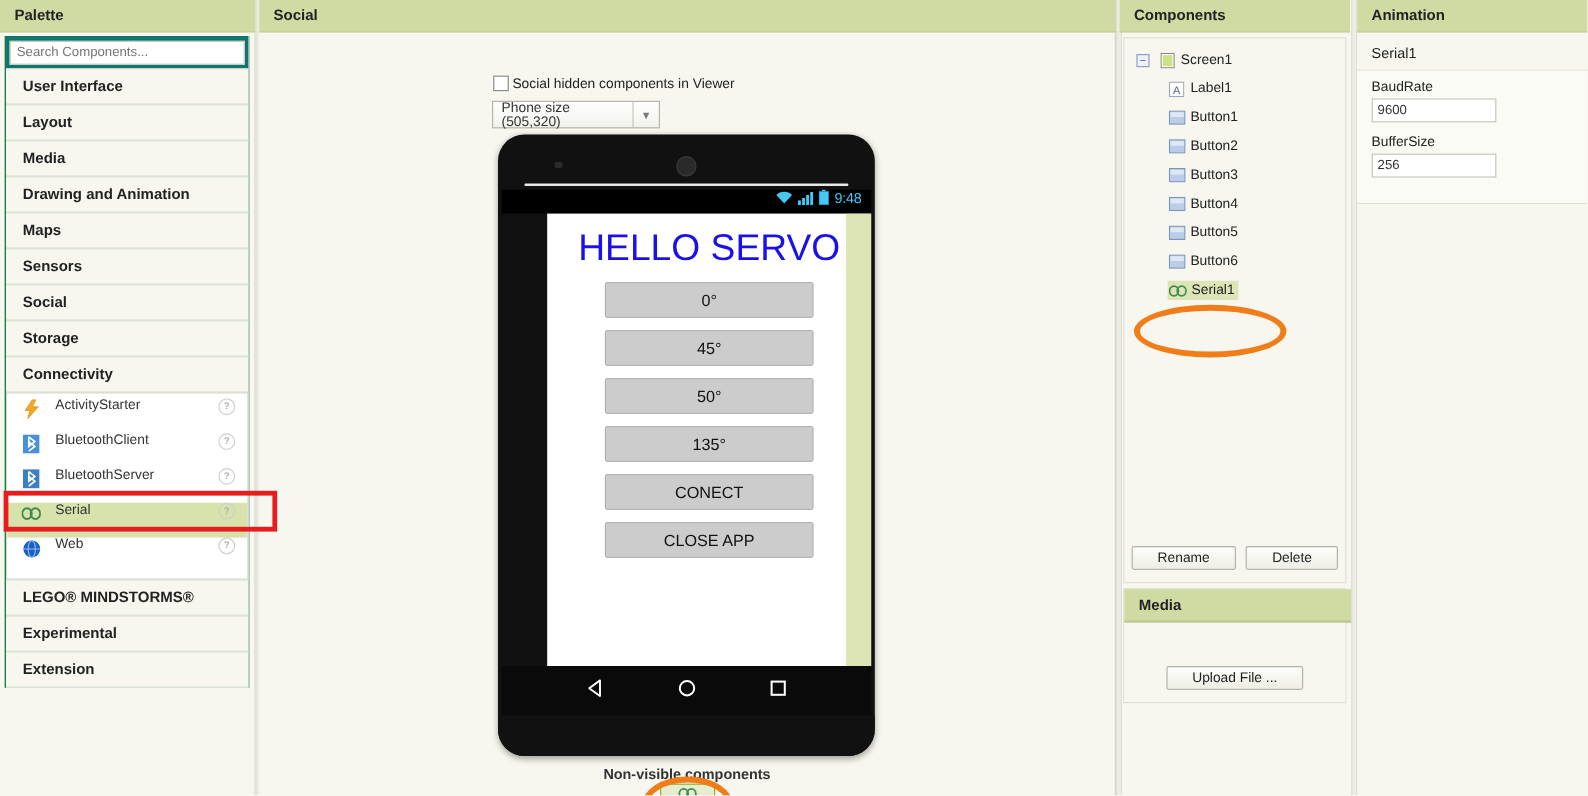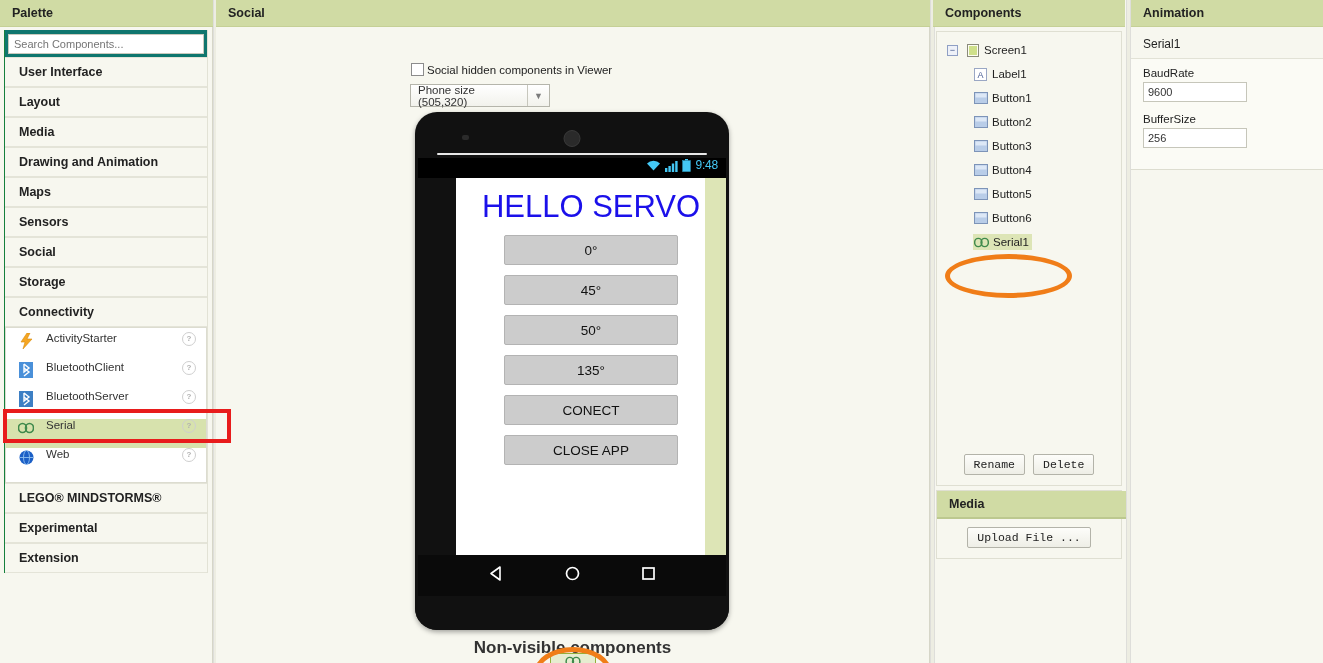--- a/index.html
+++ b/index.html
@@ -285,21 +285,21 @@
     bottom: 0;
     background: #111;
     border-radius: 0 0 22px 22px;
   }
 
   .nonvis-title {
     position: absolute;
     left: 0; right: 0;
     top: 611px;
     text-align: center;
-    font-size: 17px;
+    font-size: 12px;
     font-weight: bold;
     color: #333;
   }
   .nonvis-item {
     position: absolute;
     left: 334px;
     top: 626px;
     width: 46px;
     text-align: center;
     border: 1px solid #93b03a;
@@ -394,24 +394,25 @@
     bottom: 10px;
     display: flex;
     justify-content: center;
     gap: 8px;
   }
   .small-btn {
     border: 1px solid #b3b3a9;
     background: linear-gradient(#fdfdfa, #eeeee6);
     font-size: 11.5px;
     color: #222;
-    padding: 3px 9px;
+    padding: 3px 21px;
     border-radius: 2px;
     cursor: pointer;
-    font-family: Liberation Mono, monospace;
+    font-family: Liberation Sans, sans-serif;
+    margin-top: 28px;
   }
   .media-panel {
     margin: 4px 3px 0 3px;
     border: 1px solid #dfdfd2;
     box-sizing: border-box;
   }
   .media-panel .panel-header {
     width: auto;
     border-bottom: 2px solid #bcc88f;
   }

